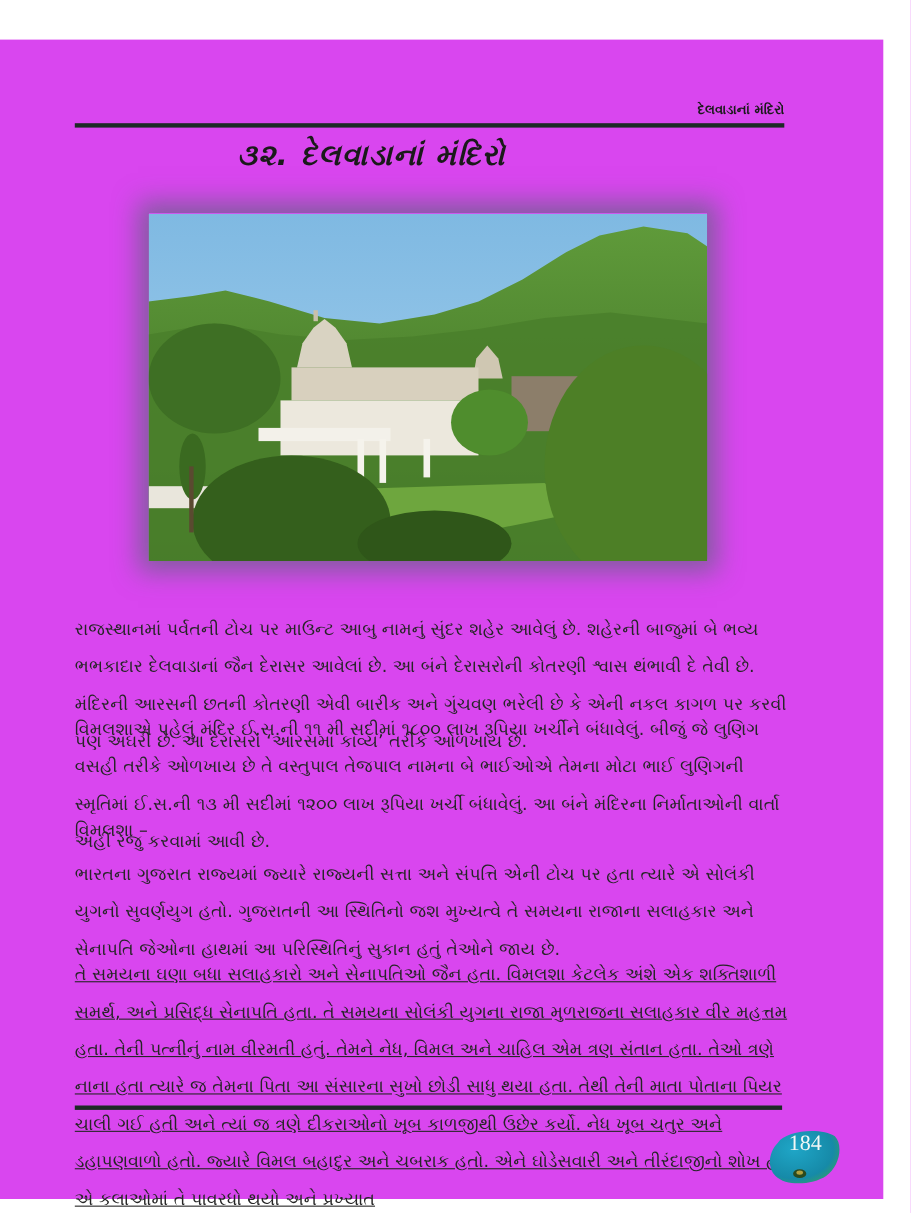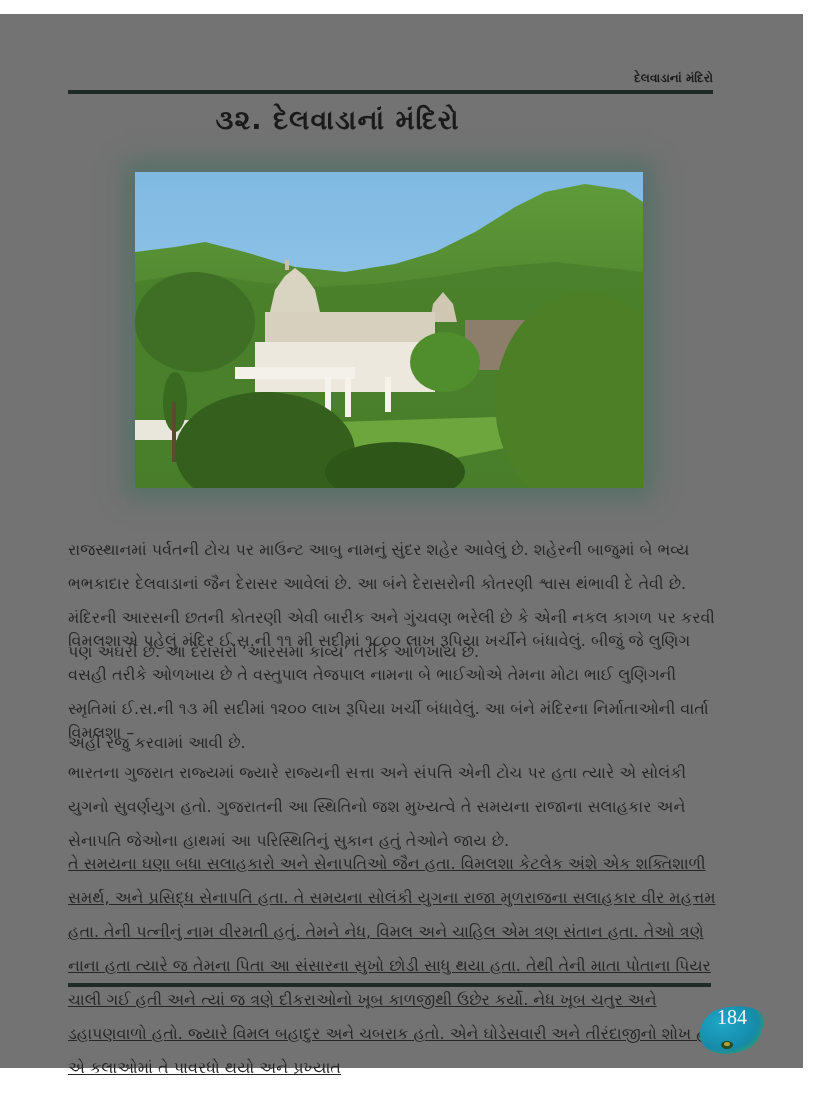--- a/index.html
+++ b/index.html
@@ -1,20 +1,20 @@
 <!DOCTYPE html>
 <html><head>
 <meta charset="utf-8">
 <style>
   html, body { margin:0; padding:0; }
   body { width:828px; height:1103px; background:#ffffff; position:relative; overflow:hidden; font-family:"DejaVu Sans", sans-serif; }
-  .page { position:absolute; left:0; top:14px; width:803px; height:1054px; background:#737373; }
+  .page { position:absolute; left:0; top:36px; width:803px; height:1054px; background:#d946ef; }
   .running-head { position:absolute; right:90px; top:57px; font-size:12px; font-weight:bold; color:#1a1a1a; }
   .rule-top { position:absolute; left:68px; top:76px; width:645px; height:4px; background:#1d2a26; }
-  .chapter-title { position:absolute; left:0; width:675px; top:90px; text-align:center; font-size:27px; font-weight:bold; color:#1a1a1a; letter-spacing:1px; }
+  .chapter-title { position:absolute; left:0; width:675px; top:90px; text-align:center; font-size:27px; font-weight:bold; color:#1a1a1a; letter-spacing:1px;font-style:italic; }
   .photo-wrap { position:absolute; left:135px; top:158px; width:508px; height:316px; box-shadow:0 0 22px 10px rgba(60,110,95,0.55); overflow:hidden; }
   .photo { width:100%; height:100%; display:block; }
   .body-text { position:absolute; left:68px; width:660px; font-size:16px; line-height:34px; color:#262626; }
   .p1 { top:519px; }
   .p2 { top:610px; }
   .p3 { top:702px; }
   .p4 { top:742px; }
   .p5 { top:833px;text-decoration:underline; }
   .body-text p { margin:0; }
   .rule-bottom { position:absolute; left:68px; top:969px; width:643px; height:4px; background:#1d2a26; }

